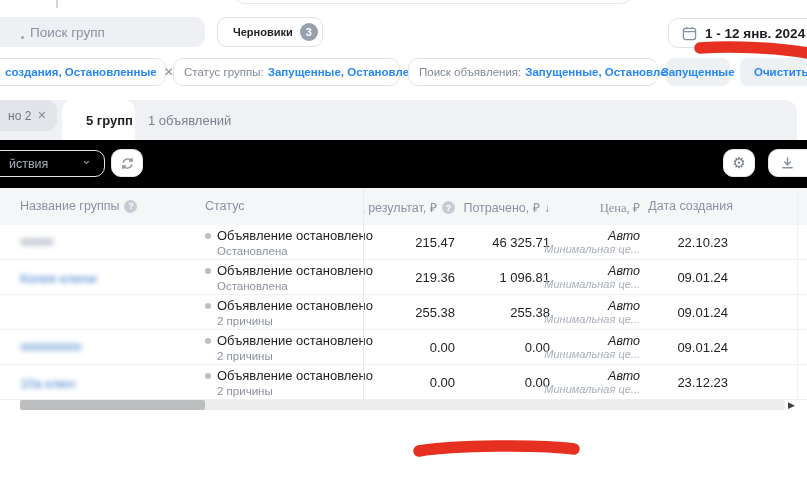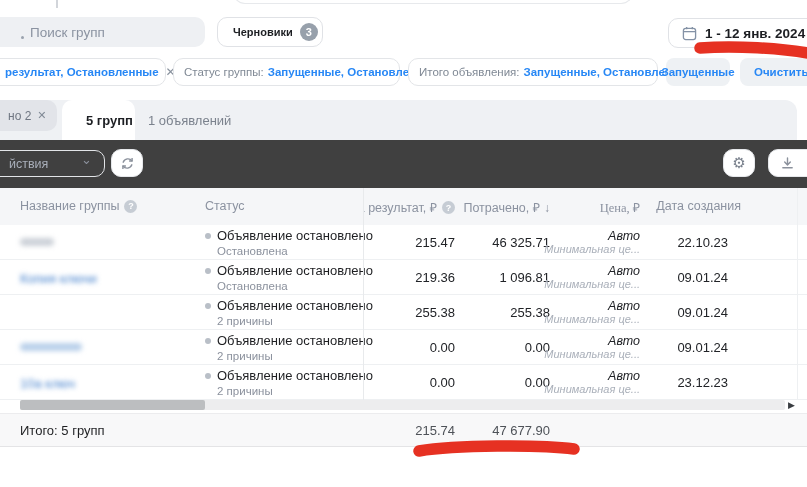--- a/index.html
+++ b/index.html
@@ -45,21 +45,21 @@
   .tabstrip { position:absolute; left:-20px; top:100px; width:817px; height:40px; background:#eff1f4;
               border-radius:12px 12px 0 0; }
   .tab-removed { position:absolute; left:0; top:0; width:77px; height:31px; background:#e2e4e9; border-radius:10px;
                  display:flex; align-items:center; font-size:12px; color:#6f7682; padding-left:28px; }
   .tab-removed .x { margin-left:6px; font-size:11px; color:#818a96; }
   .tab-active { position:absolute; left:82px; top:0; width:73px; height:40px; background:#fff; border-radius:10px 10px 0 0;
                 display:flex; align-items:center; justify-content:center; font-size:13px; font-weight:700; color:#1d1f23;padding-left:22px; }
   .tab-ads { position:absolute; left:168px; top:0; height:40px; display:flex; align-items:center; font-size:13px; color:#7b828d; }
 
   
-  .toolbar { position:absolute; left:0; top:140px; width:807px; height:48px; background:#404040; }
+  .toolbar { position:absolute; left:0; top:140px; width:807px; height:48px; background:#000000; }
   .sel-actions { position:absolute; left:-40px; top:10px; width:145px; height:27px; border:1px solid #e2e4e7;
                  border-radius:10px; display:flex; align-items:center; }
   .sel-actions .lbl { position:absolute; left:48px; font-size:12.5px; color:#a9afba; }
   .sel-actions .chev { position:absolute; right:12px; top:1px; font-size:13px; color:#8b919c; }
   .icon-btn { position:absolute; top:9px; height:28px; border:1px solid #e6e8eb; border-radius:10px; background:#fff;
               display:flex; align-items:center; justify-content:center; color:#79808c; }
   .btn-refresh { left:111px; width:32px; }
   .btn-settings { left:723px; width:32px; font-size:15px; }
   .btn-export { left:768px; width:50px; }
 
@@ -69,21 +69,21 @@
   .th-name { position:absolute; left:20px; top:11px; display:flex; align-items:center; }
   .th-status { position:absolute; left:205px; top:11px; }
   .help-ic { display:inline-flex; width:13px; height:13px; border-radius:50%; background:#c6ccd4; color:#fff;
              font-size:9px; font-weight:700; align-items:center; justify-content:center; margin-left:5px; }
   .vp { position:absolute; left:363px; top:0; right:0; bottom:0; overflow:hidden; }
   .thead .vp { height:37px; }
   .hc { position:absolute; top:11px; white-space:nowrap; display:flex; align-items:center; }
   .hc-cpr { right:352px; }
   .hc-spent { right:257px; }
   .hc-price { right:167px;font-family:Liberation Serif, serif; }
-  .hc-created { right:66px; }
+  .hc-created { right:74px; }
   .sort-arrow { margin-left:4px; color:#8b92a0; font-size:12px; }
 
   .tbody { position:absolute; left:0; top:225px; width:807px; }
   .row { position:relative; width:807px; height:35px; border-bottom:1px solid #eef0f2; background:#fff; }
   .cell-name { position:absolute; left:20px; top:9px; }
   .name-text { font-size:13px; color:#3f7dcb; filter:blur(2.5px); white-space:nowrap; }
   .name-smudge { display:none; height:8px; border-radius:4px; filter:blur(2.5px); margin-top:4px; }
   .row.r0 .name-smudge { display:block; width:34px; background:#ccd1d8; }
   .row.r3 .name-smudge { display:block; width:62px; background:#b9d0ea; }
   .cell-status { position:absolute; left:205px; top:3px; }
@@ -139,30 +139,30 @@
     <svg class="cal-icon" viewBox="0 0 16 16">
       <rect x="1.5" y="2.5" width="13" height="12" rx="2.5" fill="none" stroke="#8492a6" stroke-width="1.4"></rect>
       <line x1="1.5" y1="6" x2="14.5" y2="6" stroke="#8492a6" stroke-width="1.4"></line>
       <line x1="5" y1="1" x2="5" y2="3.5" stroke="#8492a6" stroke-width="1.4"></line>
       <line x1="11" y1="1" x2="11" y2="3.5" stroke="#8492a6" stroke-width="1.4"></line>
     </svg>
     <span class="date-label">1 - 12 янв. 2024</span>
   </div>
 
   <div class="chip chip1">
-    <span class="value">результат, Остановленные</span>
+    <span class="value">создания, Остановленные</span>
     <span class="x">✕</span>
   </div>
   <div class="chip chip2">
     <span class="prefix">Статус группы:</span>
     <span class="value">Запущенные, Остановленные</span>
     <span class="x">✕</span>
   </div>
   <div class="chip chip3">
-    <span class="prefix">Итого объявления:</span>
+    <span class="prefix">Поиск объявления:</span>
     <span class="value">Запущенные, Остановленные</span>
     <span class="x">✕</span>
   </div>
   <button class="btn-mini btn-save">Запущенные</button>
   <button class="btn-mini btn-clear">Очистить</button>
 
   <div class="tabstrip">
     <div class="tab-removed">
       <span>но 2</span>
       <span class="x">✕</span>
@@ -334,26 +334,19 @@
   <div class="vline vline-a"></div>
   <div class="vline vline-b"></div>
 
   <div class="hscroll">
     <div class="hs-track">
       <div class="hs-thumb"></div>
     </div>
     <span class="hs-arrow">▶</span>
   </div>
 
-  <div class="tfoot">
-    <span class="foot-label">Итого: 5 групп</span>
-    <div class="vp">
-      <span class="tot tot-cpr">215.74</span>
-      <span class="tot tot-spent">47 677.90</span>
-    </div>
-  </div>
 
   <svg class="markers" viewBox="0 0 807 487">
     <path class="mk" d="M 700 48 C 735 45.5, 780 48, 814 54" fill="none" stroke="#e63122" stroke-width="11.5" stroke-linecap="round"></path>
     <path class="mk" d="M 419 451 C 455 445, 540 444.5, 574 449" fill="none" stroke="#e63122" stroke-width="11.5" stroke-linecap="round"></path>
   </svg>
 
 </div>
 
 </body></html>

